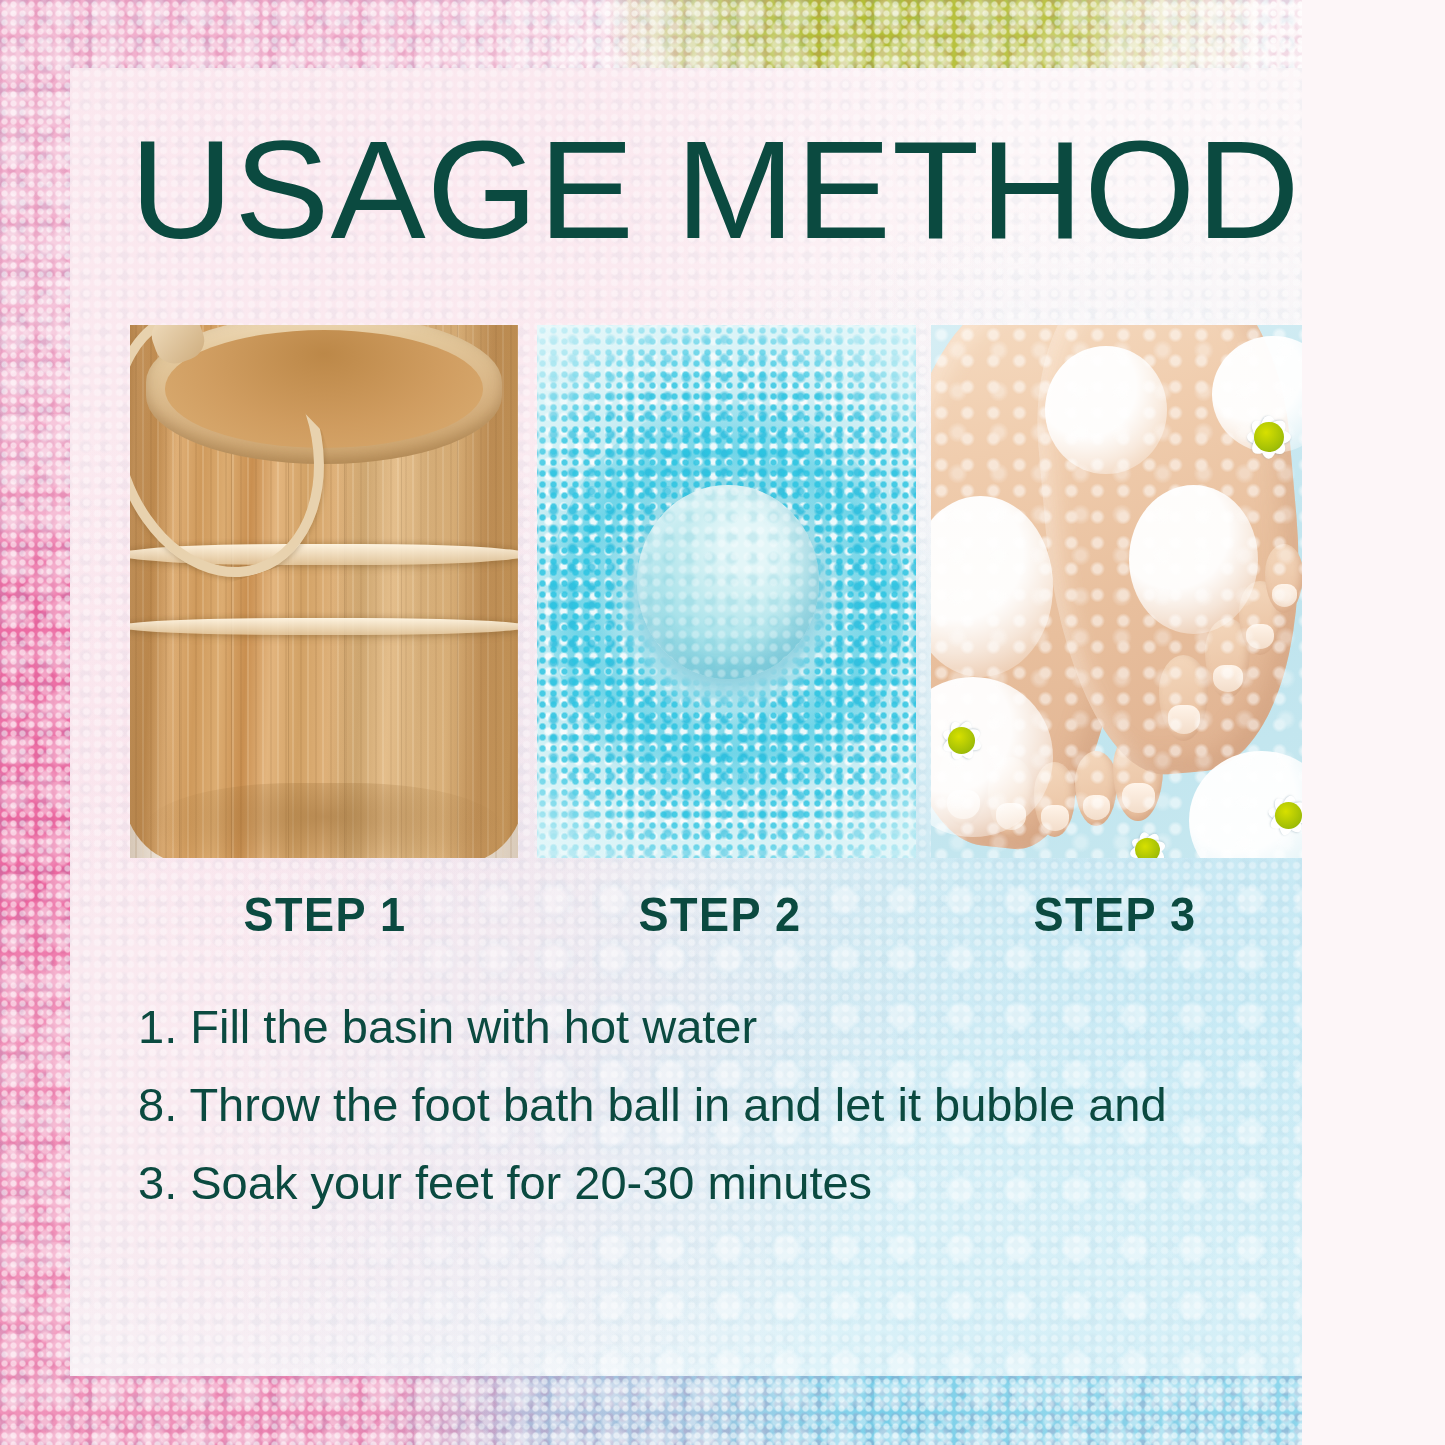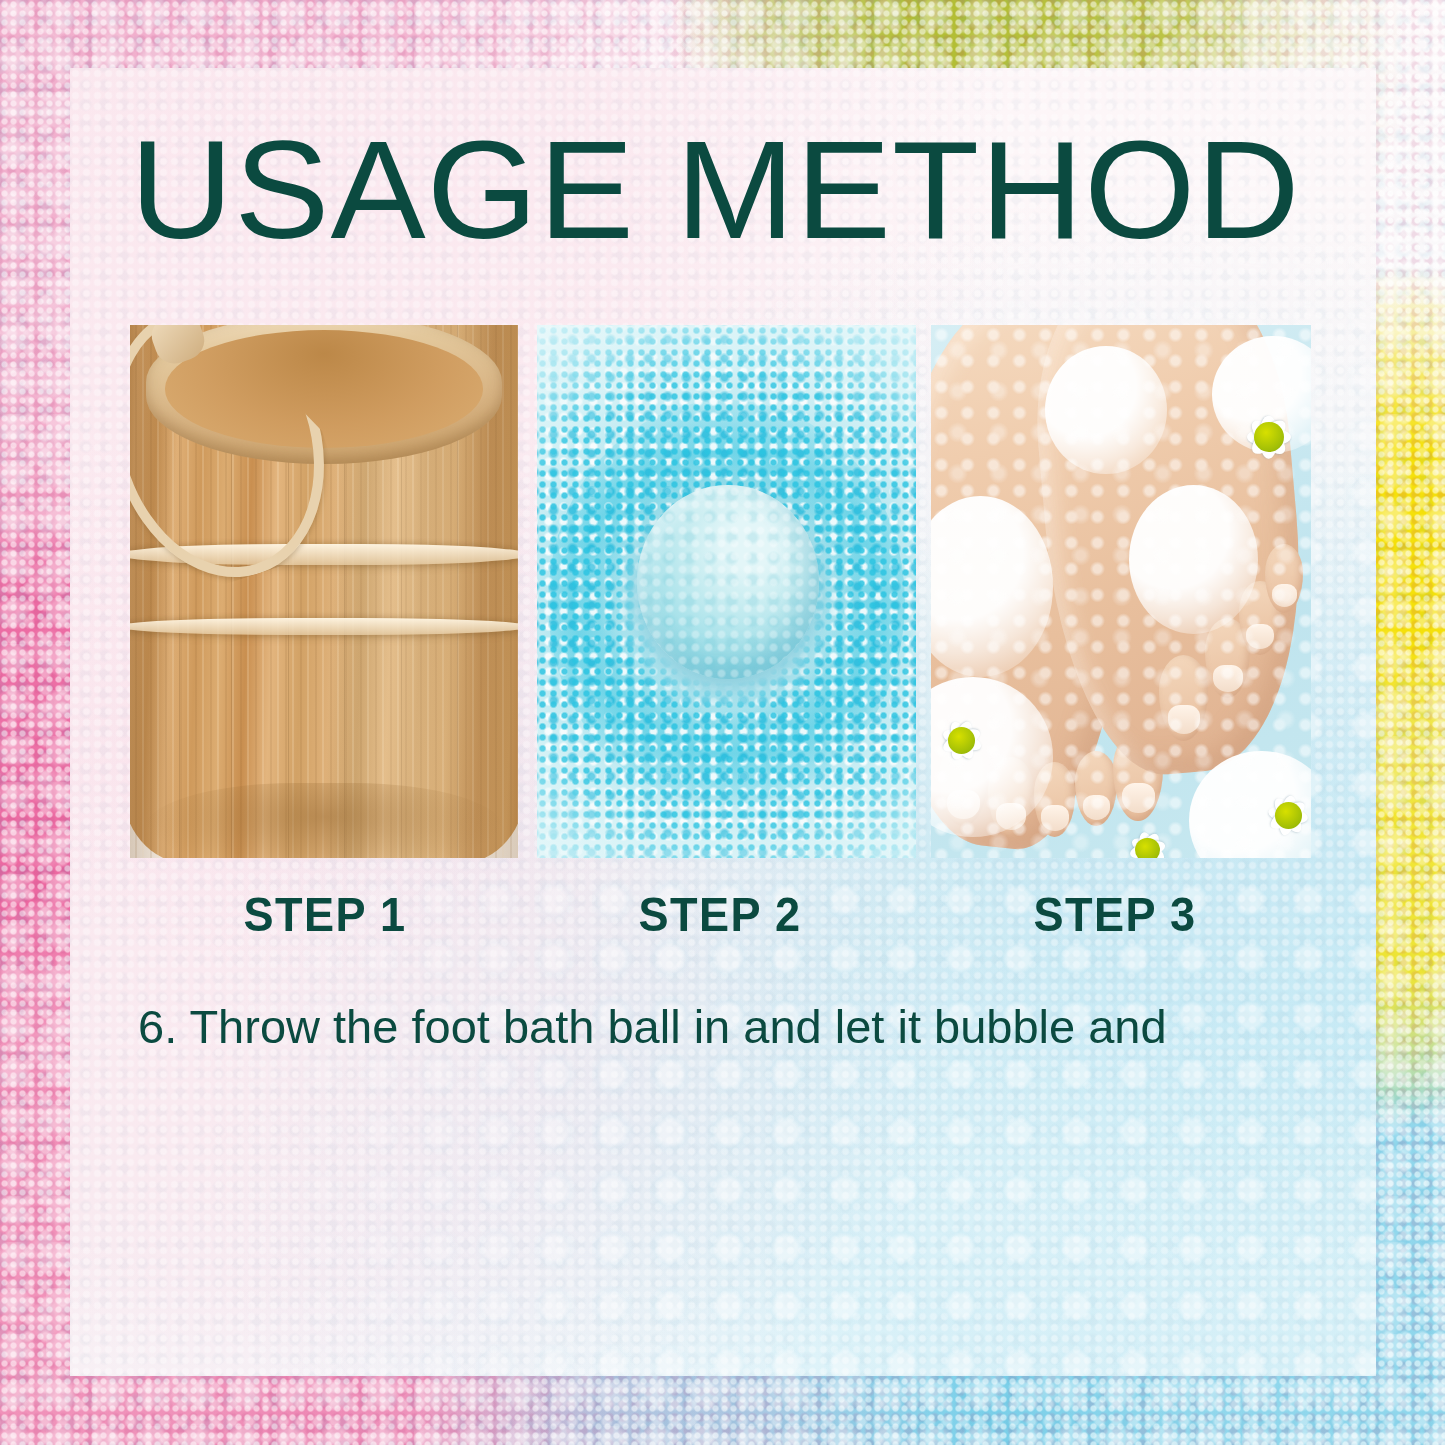--- a/index.html
+++ b/index.html
@@ -1,21 +1,21 @@
 <!DOCTYPE html>
 <html><head>
 <meta charset="utf-8">
 <style>
   html,body{margin:0;padding:0;}
   body{
     width:1445px;height:1445px;overflow:hidden;
     font-family:"Liberation Sans", sans-serif;
     background:#fdf6f8;
   }
-  #stage{position:relative;width:1445px;height:1445px;overflow:hidden;}
+  #stage{position:relative;width:1302px;height:1445px;overflow:hidden;}
 
   
   .bg{position:absolute;inset:0;}
   .bg-base{
     background:
       radial-gradient(circle at 97% 38%, rgba(245,224,0,.96) 0 6%, rgba(245,224,0,.55) 11%, rgba(245,224,0,0) 17%),
       radial-gradient(circle at 96% 62%, rgba(246,228,20,.85) 0 5%, rgba(246,228,20,0) 14%),
       radial-gradient(ellipse at 72% 1%, rgba(176,188,40,.85) 0 9%, rgba(196,206,90,.35) 16%, rgba(196,206,90,0) 25%),
       radial-gradient(ellipse at 62% -4%, rgba(150,170,30,.55) 0 8%, rgba(150,170,30,0) 18%),
       radial-gradient(ellipse at 88% 96%, rgba(70,190,225,.55) 0 16%, rgba(120,205,232,.25) 28%, rgba(120,205,232,0) 42%),
@@ -412,17 +412,19 @@
           <div class="core"></div>
         </div>
       </div>
     </div>
 
     <div class="steplabel" id="lbl1">STEP 1</div>
     <div class="steplabel" id="lbl2">STEP 2</div>
     <div class="steplabel" id="lbl3">STEP 3</div>
 
     <div id="steps-text">
-      <p>6. Throw the foot bath ball in and let it bubble and</p>
+      <p>1. Fill the basin with hot water</p>
+      <p>8. Throw the foot bath ball in and let it bubble and</p>
+      <p>3. Soak your feet for 20-30 minutes</p>
     </div>
 
   </div>
 </div>
 
 </body></html>

